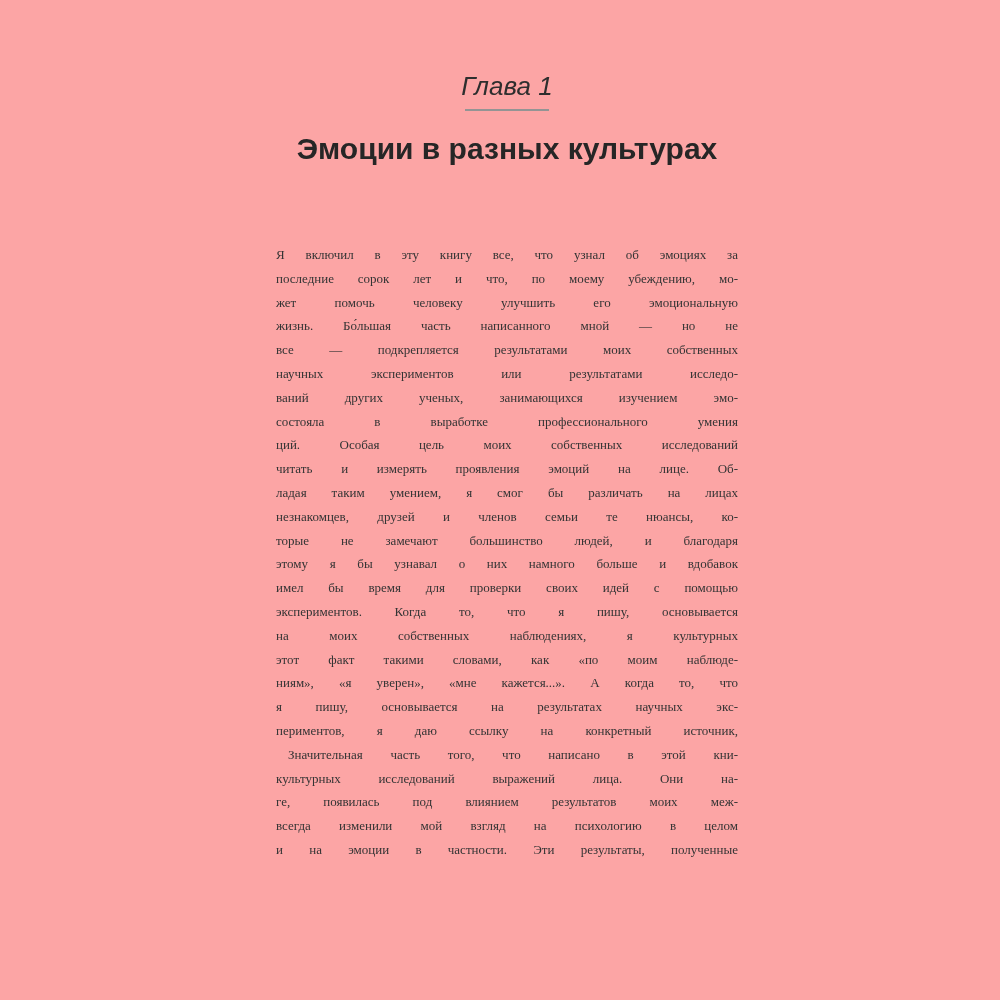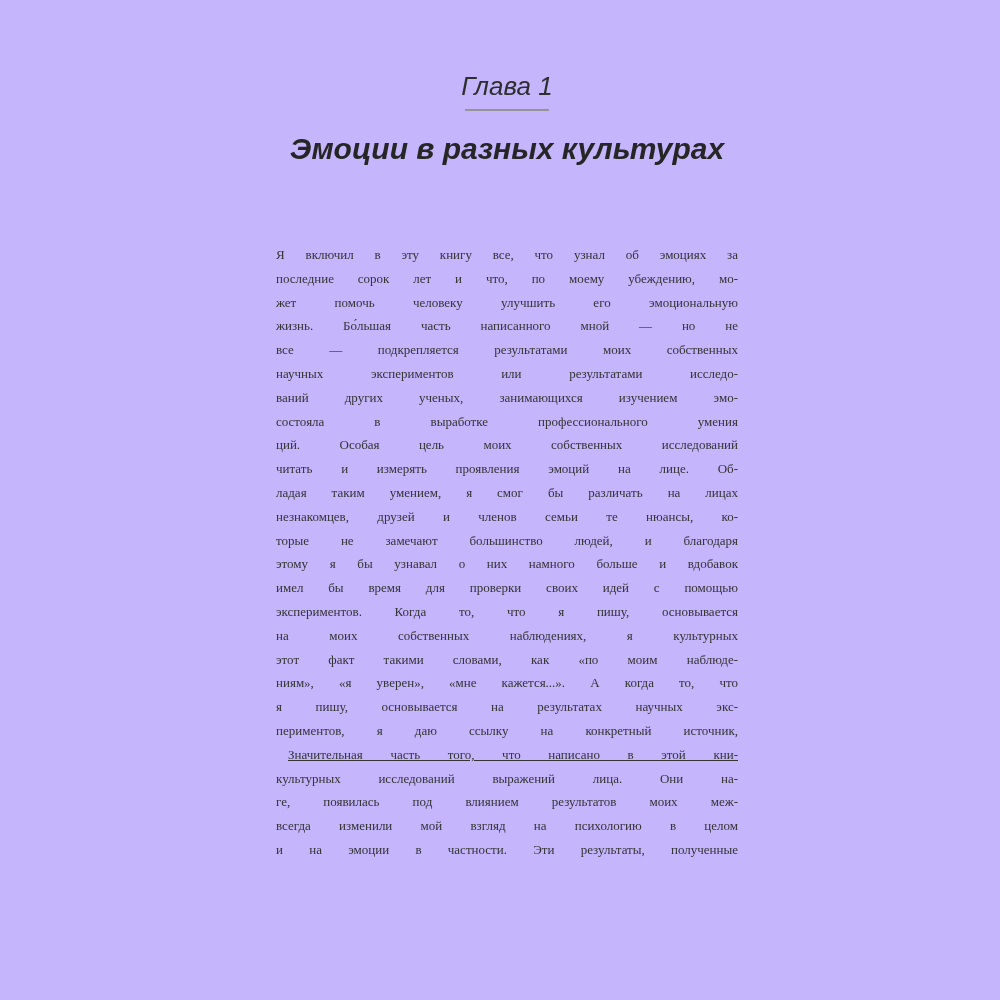--- a/index.html
+++ b/index.html
@@ -4,21 +4,21 @@
 <style>
   html, body {
     margin: 0;
     padding: 0;
     background: #ffffff;
   }
   .page {
     position: relative;
     width: 1000px;
     height: 1000px;
-    background: #c4b5fd;
+    background: #fca5a5;
     overflow: hidden;
   }
   .column {
     position: absolute;
     left: 276px;
     width: 462px;
   }
   .chapter-label {
     position: absolute;
     top: 71px;
@@ -64,34 +64,33 @@
     height: 23.8px;
     line-height: 23.8px;
     font-size: 13px;
     text-align: justify;
     text-align-last: justify;
     hyphens: none;
     overflow: visible;
   }
   .body-text .line.indent {
     text-indent: 12px;
-    text-decoration: underline;
   }
   .body-text .line.flush {
     text-align-last: left;
   }
 </style>
 </head>
 <body>
 
 <div class="page">
   <div class="column">
     <div class="chapter-label">Глава 1</div>
     <div class="chapter-rule"></div>
-    <h1 class="page-title" style="margin:0; font-size:30px;font-style:italic;">Эмоции в разных культурах</h1>
+    <h1 class="page-title" style="margin:0; font-size:30px;">Эмоции в разных культурах</h1>
     <div class="body-text">
         <div class="line">Я включил в эту книгу все, что узнал об эмоциях за</div>
         <div class="line">последние сорок лет и что, по моему убеждению, мо-</div>
         <div class="line">жет помочь человеку улучшить его эмоциональную</div>
         <div class="line">жизнь. Бо́льшая часть написанного мной — но не</div>
         <div class="line">все — подкрепляется результатами моих собственных</div>
         <div class="line">научных экспериментов или результатами исследо-</div>
         <div class="line">ваний других ученых, занимающихся изучением эмо-</div>
         <div class="line">состояла в выработке профессионального умения</div>
         <div class="line">ций. Особая цель моих собственных исследований</div>

